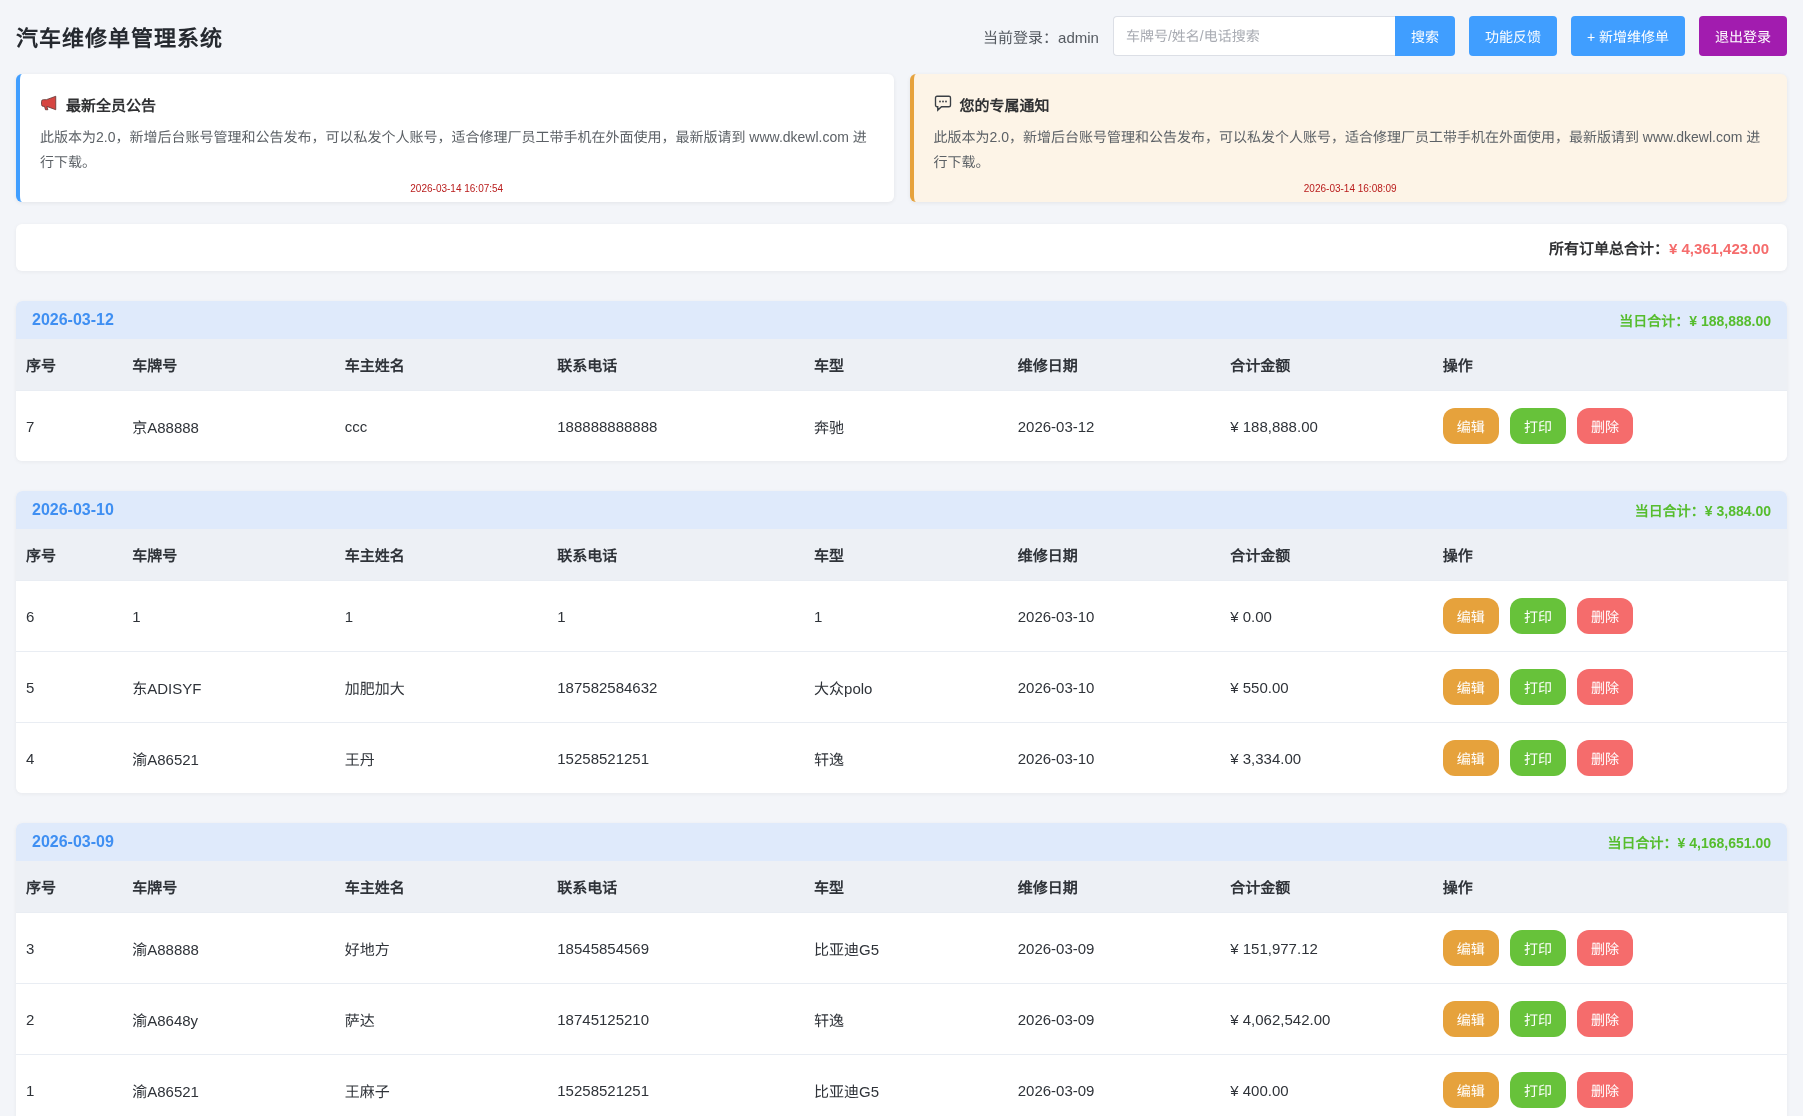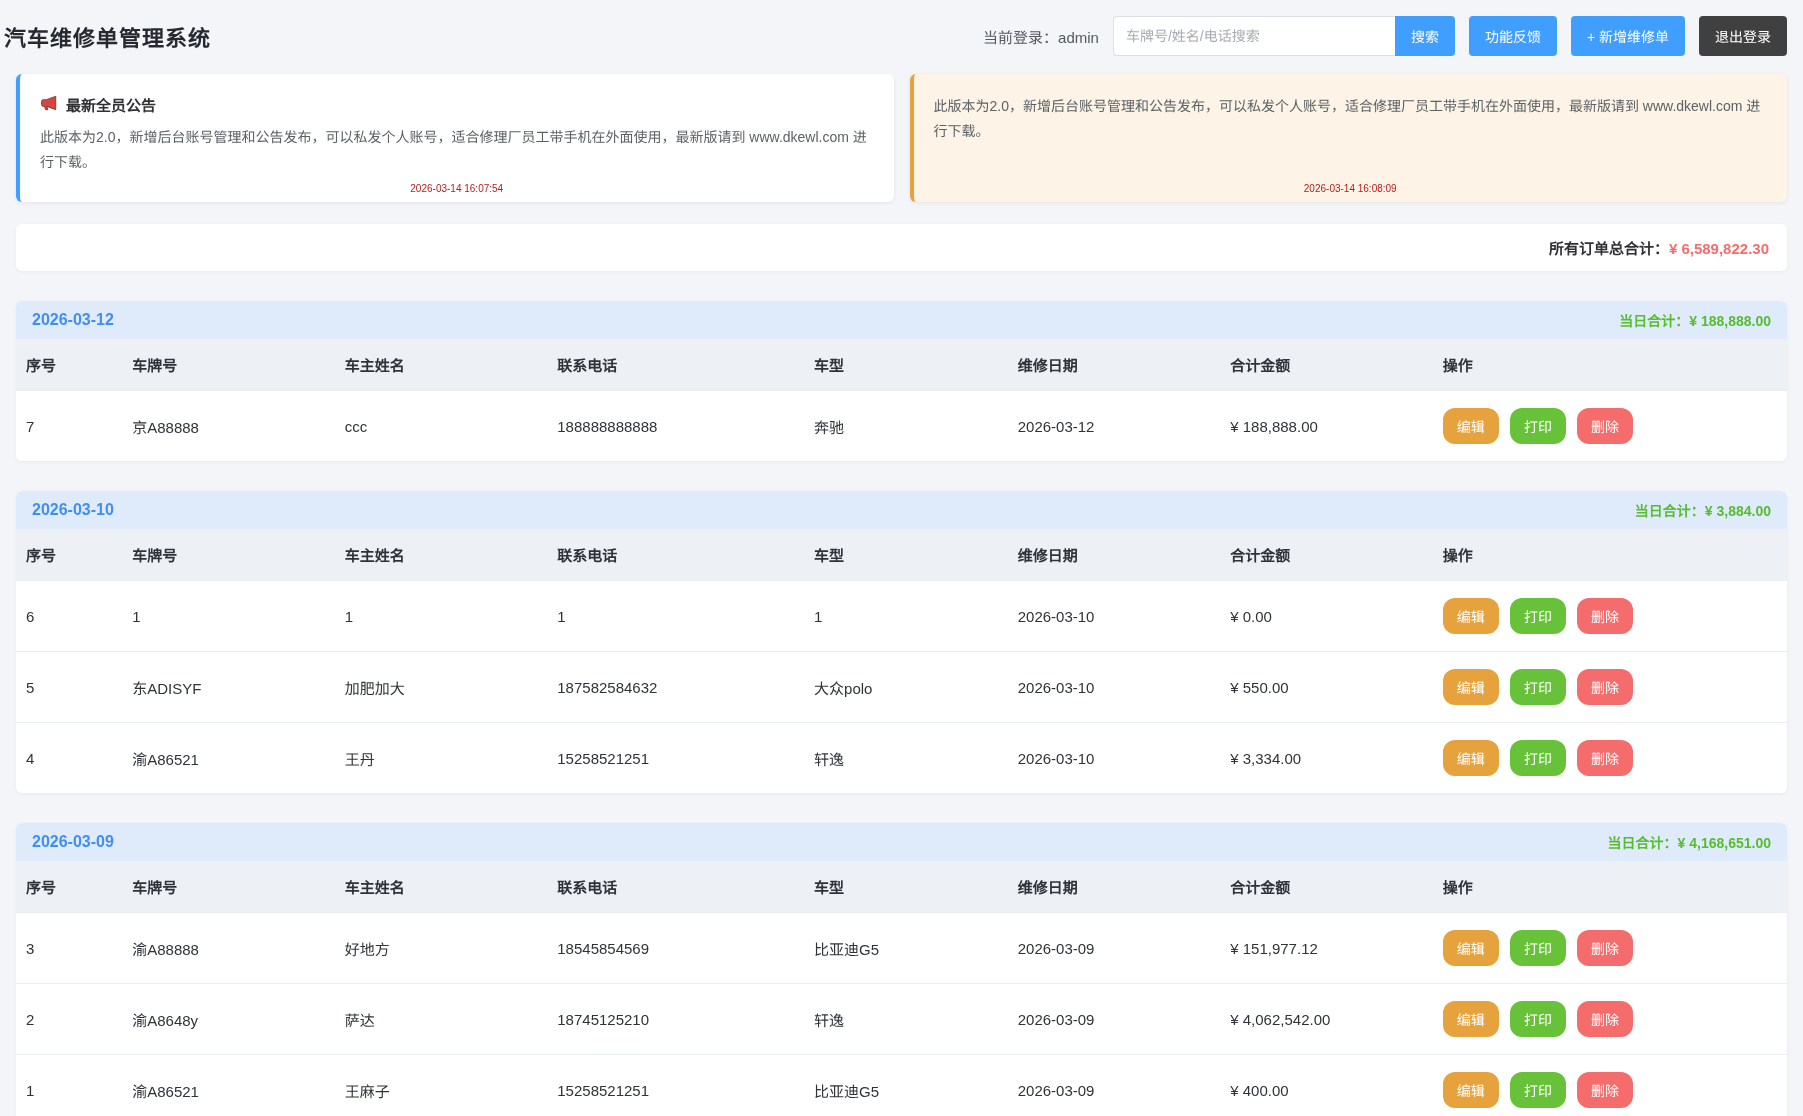--- a/index.html
+++ b/index.html
@@ -11,21 +11,21 @@
     font-family: "Liberation Sans", "DejaVu Sans", sans-serif;
     color: #303133;
     font-size: 14px;
   }
 
   
   .topbar {
     display: flex;
     align-items: center;
     justify-content: space-between;
-    padding: 16px 16px 14px 4px;
+    padding: 16px 16px 14px 16px;
   }
   .page-title { font-size: 22px; font-weight: bold; color: #262a30; letter-spacing: 1px; }
   .topbar-right { display: flex; align-items: center; gap: 14px; }
   .login-status { color: #555a61; font-size: 15px; }
   .search-group { display: flex; align-items: stretch; }
   .search-input {
     width: 282px; height: 40px;
     border: 1px solid #dcdfe6; border-right: none;
     border-radius: 4px 0 0 4px;
     padding: 0 12px; font-size: 14px; color: #303133;
@@ -34,21 +34,21 @@
   }
   .search-input::placeholder { color: #a8abb2; }
   .btn {
     display: inline-flex; align-items: center; justify-content: center;
     height: 40px; padding: 0 16px;
     border: none; border-radius: 4px;
     font-size: 14px; color: #fff; cursor: pointer;
     font-family: inherit; white-space: nowrap;
   }
   .btn-blue { background: #409eff; }
-  .btn-red { background: #404040; }
+  .btn-red { background: #a21caf; }
   .btn-search { border-radius: 0 4px 4px 0; }
 
   
   .notices {
     display: grid;
     grid-template-columns: 1fr 1fr;
     gap: 16px;
     margin: 4px 16px 0 16px;
   }
   .notice-card {
@@ -141,27 +141,38 @@
           <path d="M21 3 L8.5 7.5 H4.5 A2.5 2.5 0 0 0 2 10 v4 a2.5 2.5 0 0 0 2.5 2.5 H6 l1.3 4.5 h3.2 L9.2 16.6 21 21 Z" fill="#d64541" stroke="#58322f" stroke-width="1"></path>
         </svg>
       </span>
       <span>最新全员公告</span>
     </div>
     <div class="notice-body">此版本为2.0，新增后台账号管理和公告发布，可以私发个人账号，适合修理厂员工带手机在外面使用，最新版请到 www.dkewl.com 进行下载。</div>
     <div class="notice-time">2026-03-14 16:07:54</div>
   </div>
 
   <div class="notice-card notice-warm">
+    <div class="notice-title">
+      <span>
+        <svg width="18" height="18" viewBox="0 0 24 24">
+          <path d="M4 3 h16 a2 2 0 0 1 2 2 v10 a2 2 0 0 1 -2 2 H10 l-5 4.5 V17 H4 a2 2 0 0 1 -2 -2 V5 a2 2 0 0 1 2 -2 Z" fill="none" stroke="#3a3f45" stroke-width="1.8"></path>
+          <circle cx="8" cy="10" r="1.2" fill="#3a3f45"></circle>
+          <circle cx="12" cy="10" r="1.2" fill="#3a3f45"></circle>
+          <circle cx="16" cy="10" r="1.2" fill="#3a3f45"></circle>
+        </svg>
+      </span>
+      <span>您的专属通知</span>
+    </div>
     <div class="notice-body">此版本为2.0，新增后台账号管理和公告发布，可以私发个人账号，适合修理厂员工带手机在外面使用，最新版请到 www.dkewl.com 进行下载。</div>
     <div class="notice-time">2026-03-14 16:08:09</div>
   </div>
 </section>
 
 <section class="summary-card">
-  <span class="summary-label">所有订单总合计：</span><span class="summary-amount">¥ 6,589,822.30</span>
+  <span class="summary-label">所有订单总合计：</span><span class="summary-amount">¥ 4,361,423.00</span>
 </section>
 
 <main class="sections">
   <section class="section">
     <div class="date-bar">
       <span class="date-label">2026-03-12</span>
       <span class="daily-total"><span>当日合计：</span><span>¥ 188,888.00</span></span>
     </div>
     <table class="orders">
       <colgroup>

